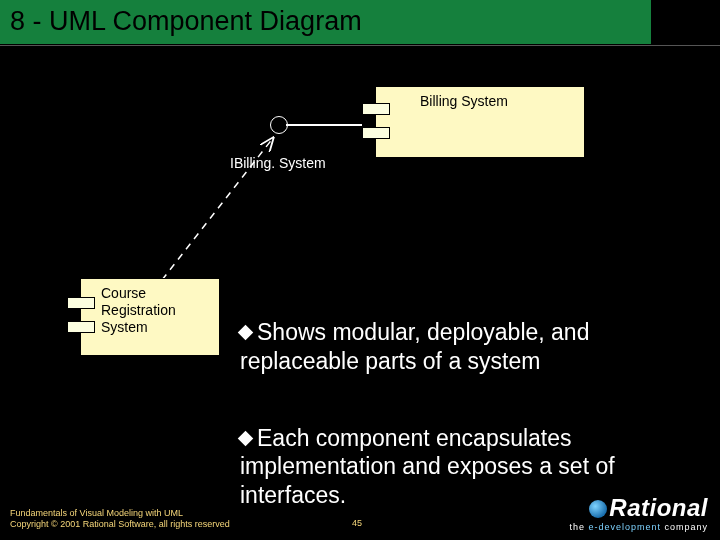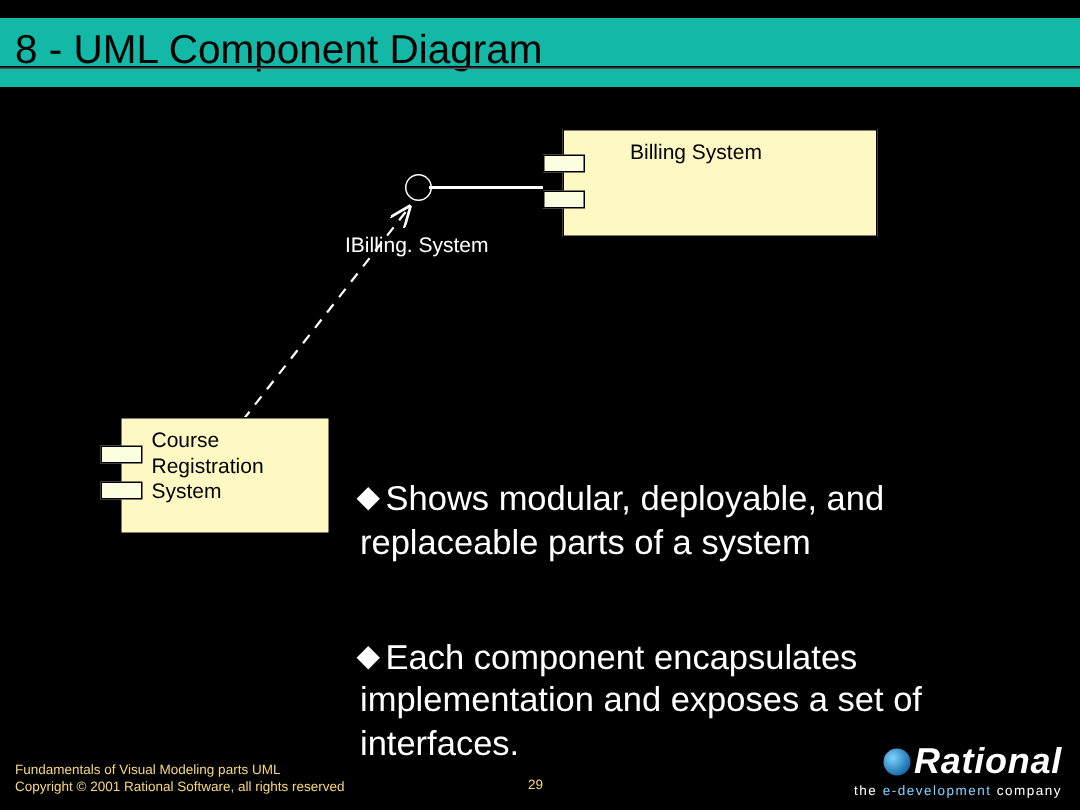--- a/index.html
+++ b/index.html
@@ -1,18 +1,18 @@
 <!DOCTYPE html>
 <html><head>
 <meta charset="utf-8">
 <style>
   * { box-sizing: border-box; margin: 0; padding: 0; }
   html, body { width: 720px; height: 540px; background: #000; font-family: Arial, Helvetica, sans-serif; overflow: hidden; }
   .slide { position: relative; width: 720px; height: 540px; }
-  .title-bar { position: absolute; top: 12px; left: 0; width: 720px; height: 46px; background: #14b8a6; }
+  .title-bar { position: absolute; top: 0; left: 0; width: 651px; height: 46px; background: #15803d; }
   .title { position: absolute; top: 6px; left: 10px; font-size: 27px; color: #000; }
   .title-underline { position: absolute; top: 44px; left: 0; width: 720px; height: 2px; background: #000; border-bottom: 1px solid #555; }
 
   .component { position: absolute; background: #fef9c3; border: 1.5px solid #000; }
   .component-name { position: absolute; top: 6px; left: 20px; right: 8px; font-size: 14px; color: #000; line-height: 1.2; }
   .lug { position: absolute; left: -14px; width: 28px; height: 12px; background: #fcfee0; border: 1.5px solid #000; }
 
   .lollipop-circle { position: absolute; width: 18px; height: 18px; border: 1.5px solid #fff; border-radius: 50%; background: transparent; }
   .lollipop-stem { position: absolute; height: 1.5px; background: #fff; }
   .iface-label { position: absolute; color: #fff; font-size: 14px; }
@@ -70,24 +70,24 @@
   <div class="bullets">
     <div class="bullet-row">
       <span class="diamond"></span><span>Shows modular, deployable, and replaceable parts of a system</span>
     </div>
     <div class="bullet-row">
       <span class="diamond"></span><span>Each component encapsulates implementation and exposes a set of interfaces.</span>
     </div>
   </div>
 
   <div class="footer">
-    <div>Fundamentals of Visual Modeling parts UML</div>
+    <div>Fundamentals of Visual Modeling with UML</div>
     <div>Copyright © 2001 Rational Software, all rights reserved</div>
   </div>
-  <div class="pagenum">29</div>
+  <div class="pagenum">45</div>
 
   <div class="logo">
     <div class="logo-main">
       <span class="logo-dot"></span><span>Rational</span>
     </div>
     <div class="logo-sub">
       <span>the </span><span class="edev">e-development</span><span> company</span>
     </div>
   </div>
 

